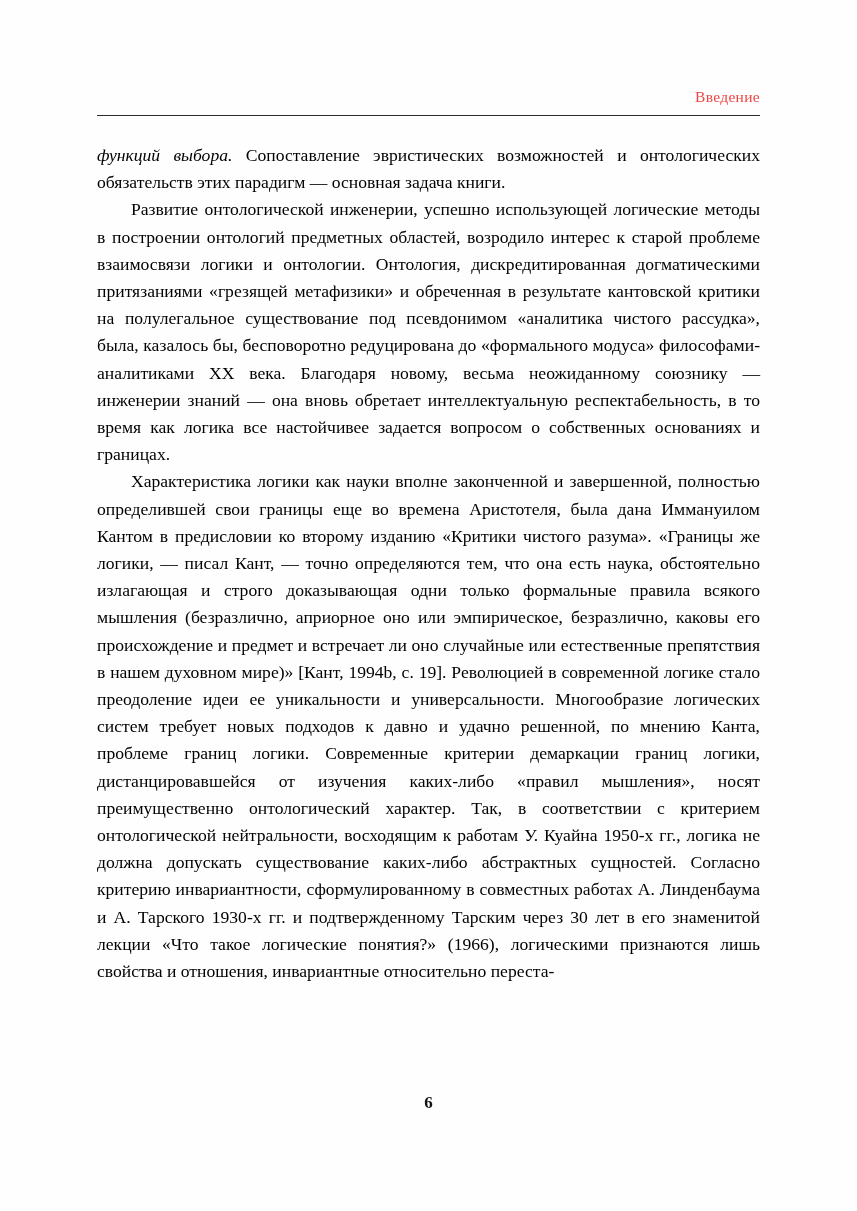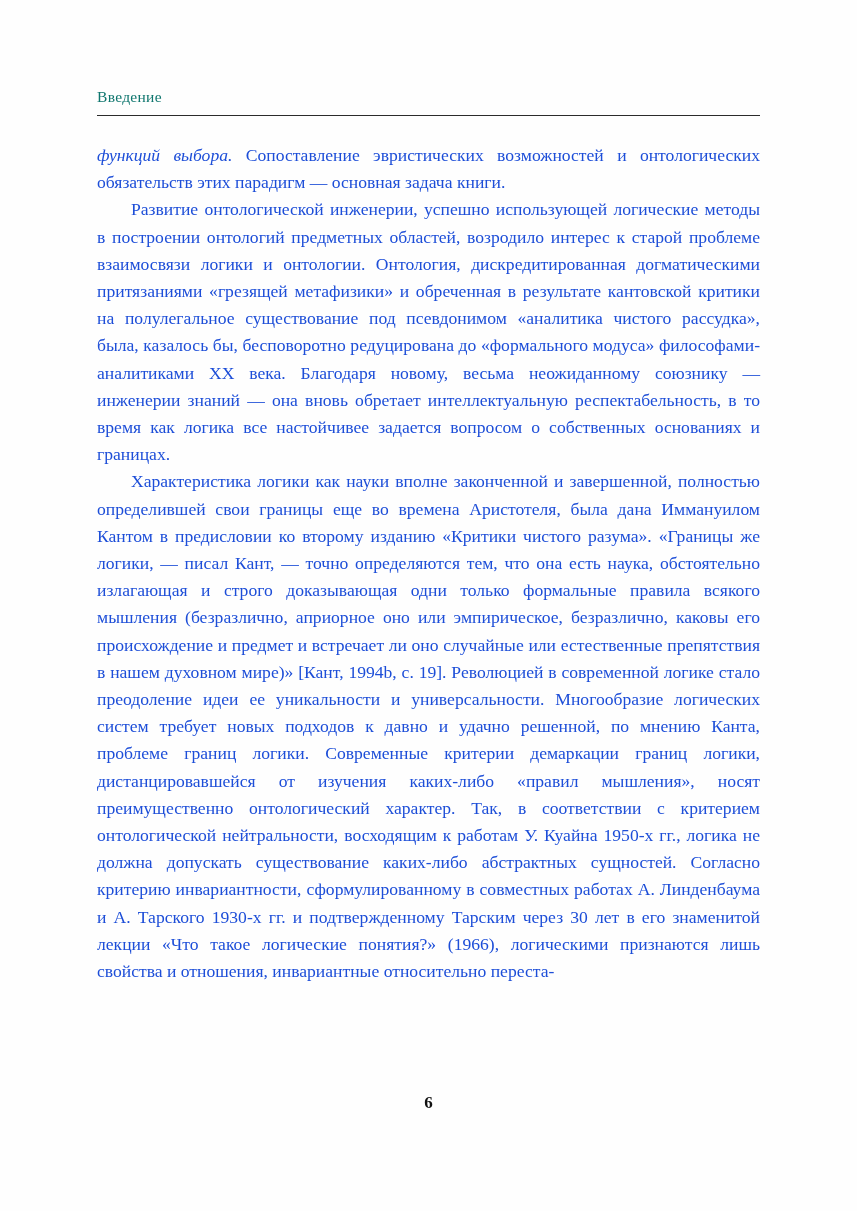--- a/index.html
+++ b/index.html
@@ -23,37 +23,37 @@
     height: 1211px;
     background: #fefefe;
   }
   .content {
     position: absolute;
     left: 97px;
     top: 88px;
     width: 663px;
   }
   .running-head {
-    text-align: left;
+    text-align: right;
     font-size: 15.5px;
     letter-spacing: 0.3px;
-    color: #0f766e;
+    color: #ef4444;
     padding-bottom: 9px;
   }
   .head-rule {
     height: 1px;
     background: #2b2b2b;
     width: 100%;
     margin-bottom: 26px;
   }
   .body-text {
     font-size: 17.6px;
     line-height: 27.2px;
     text-align: justify;
-    color: #1d4ed8;
+    color: #000000;
     hyphens: manual;
   }
   .body-text p {
     margin: 0;
     text-indent: 0;
   }
   .body-text p.indent {
     text-indent: 34px;
   }
   .body-text .em {

